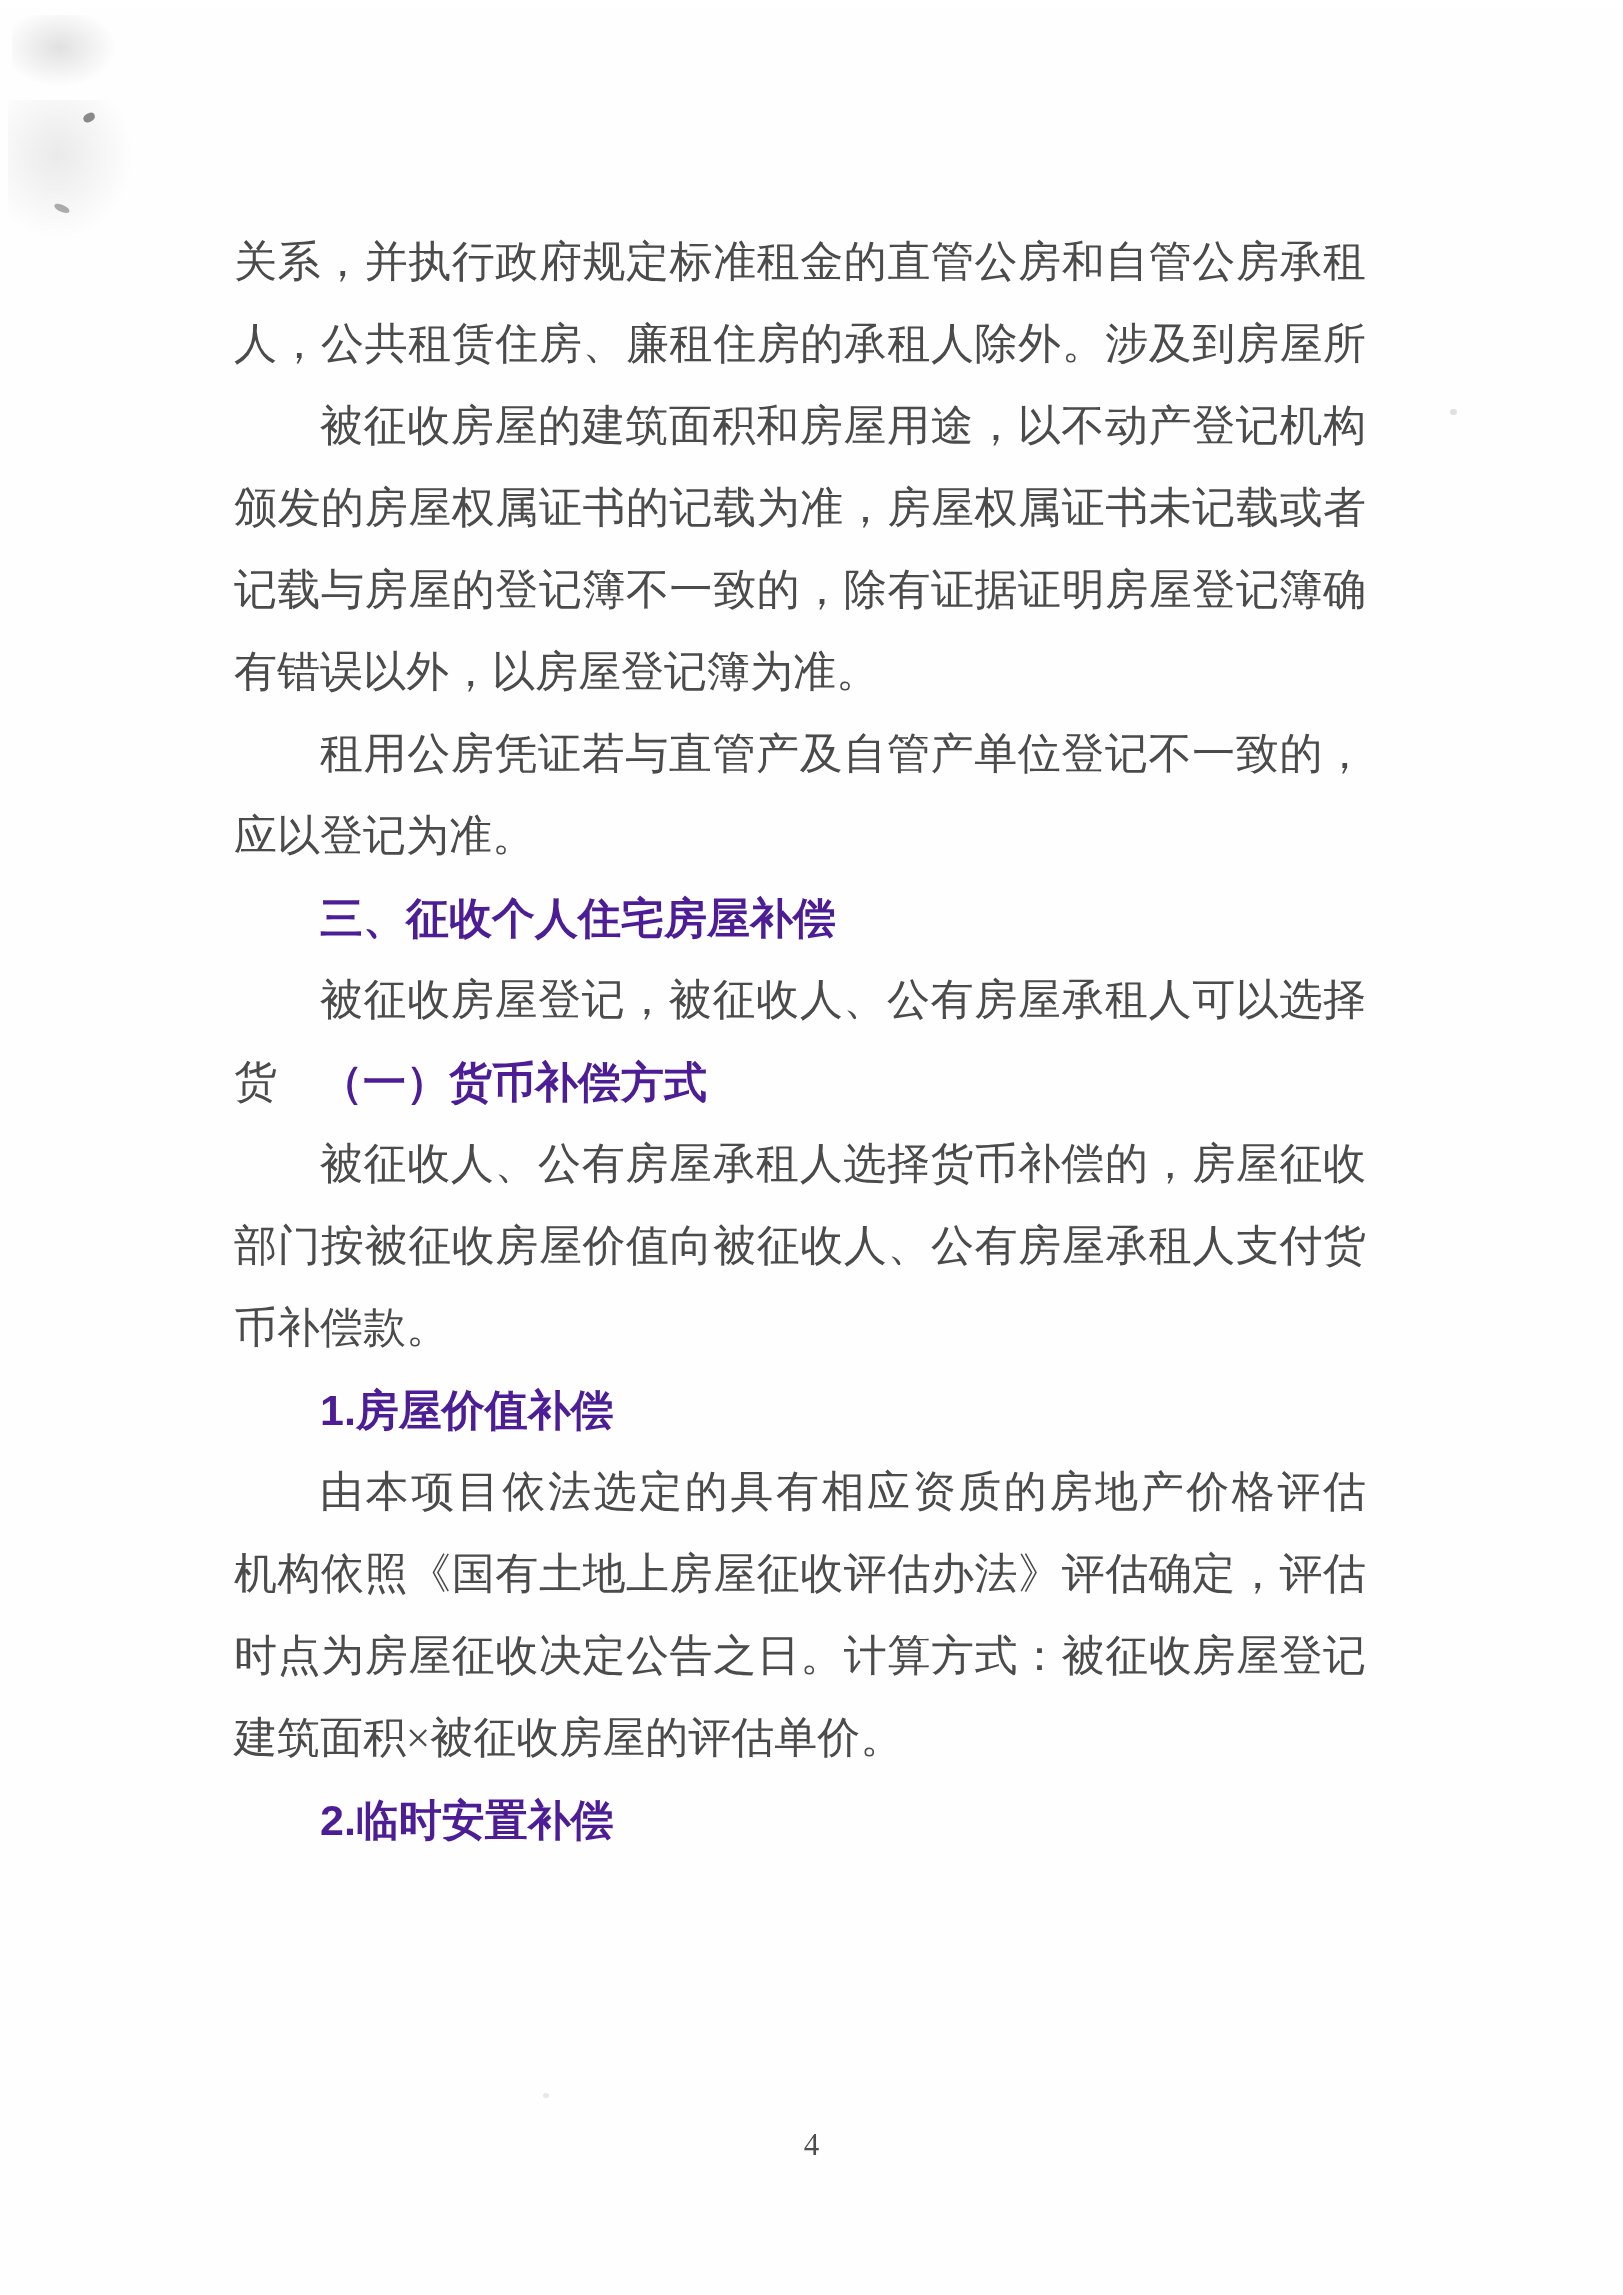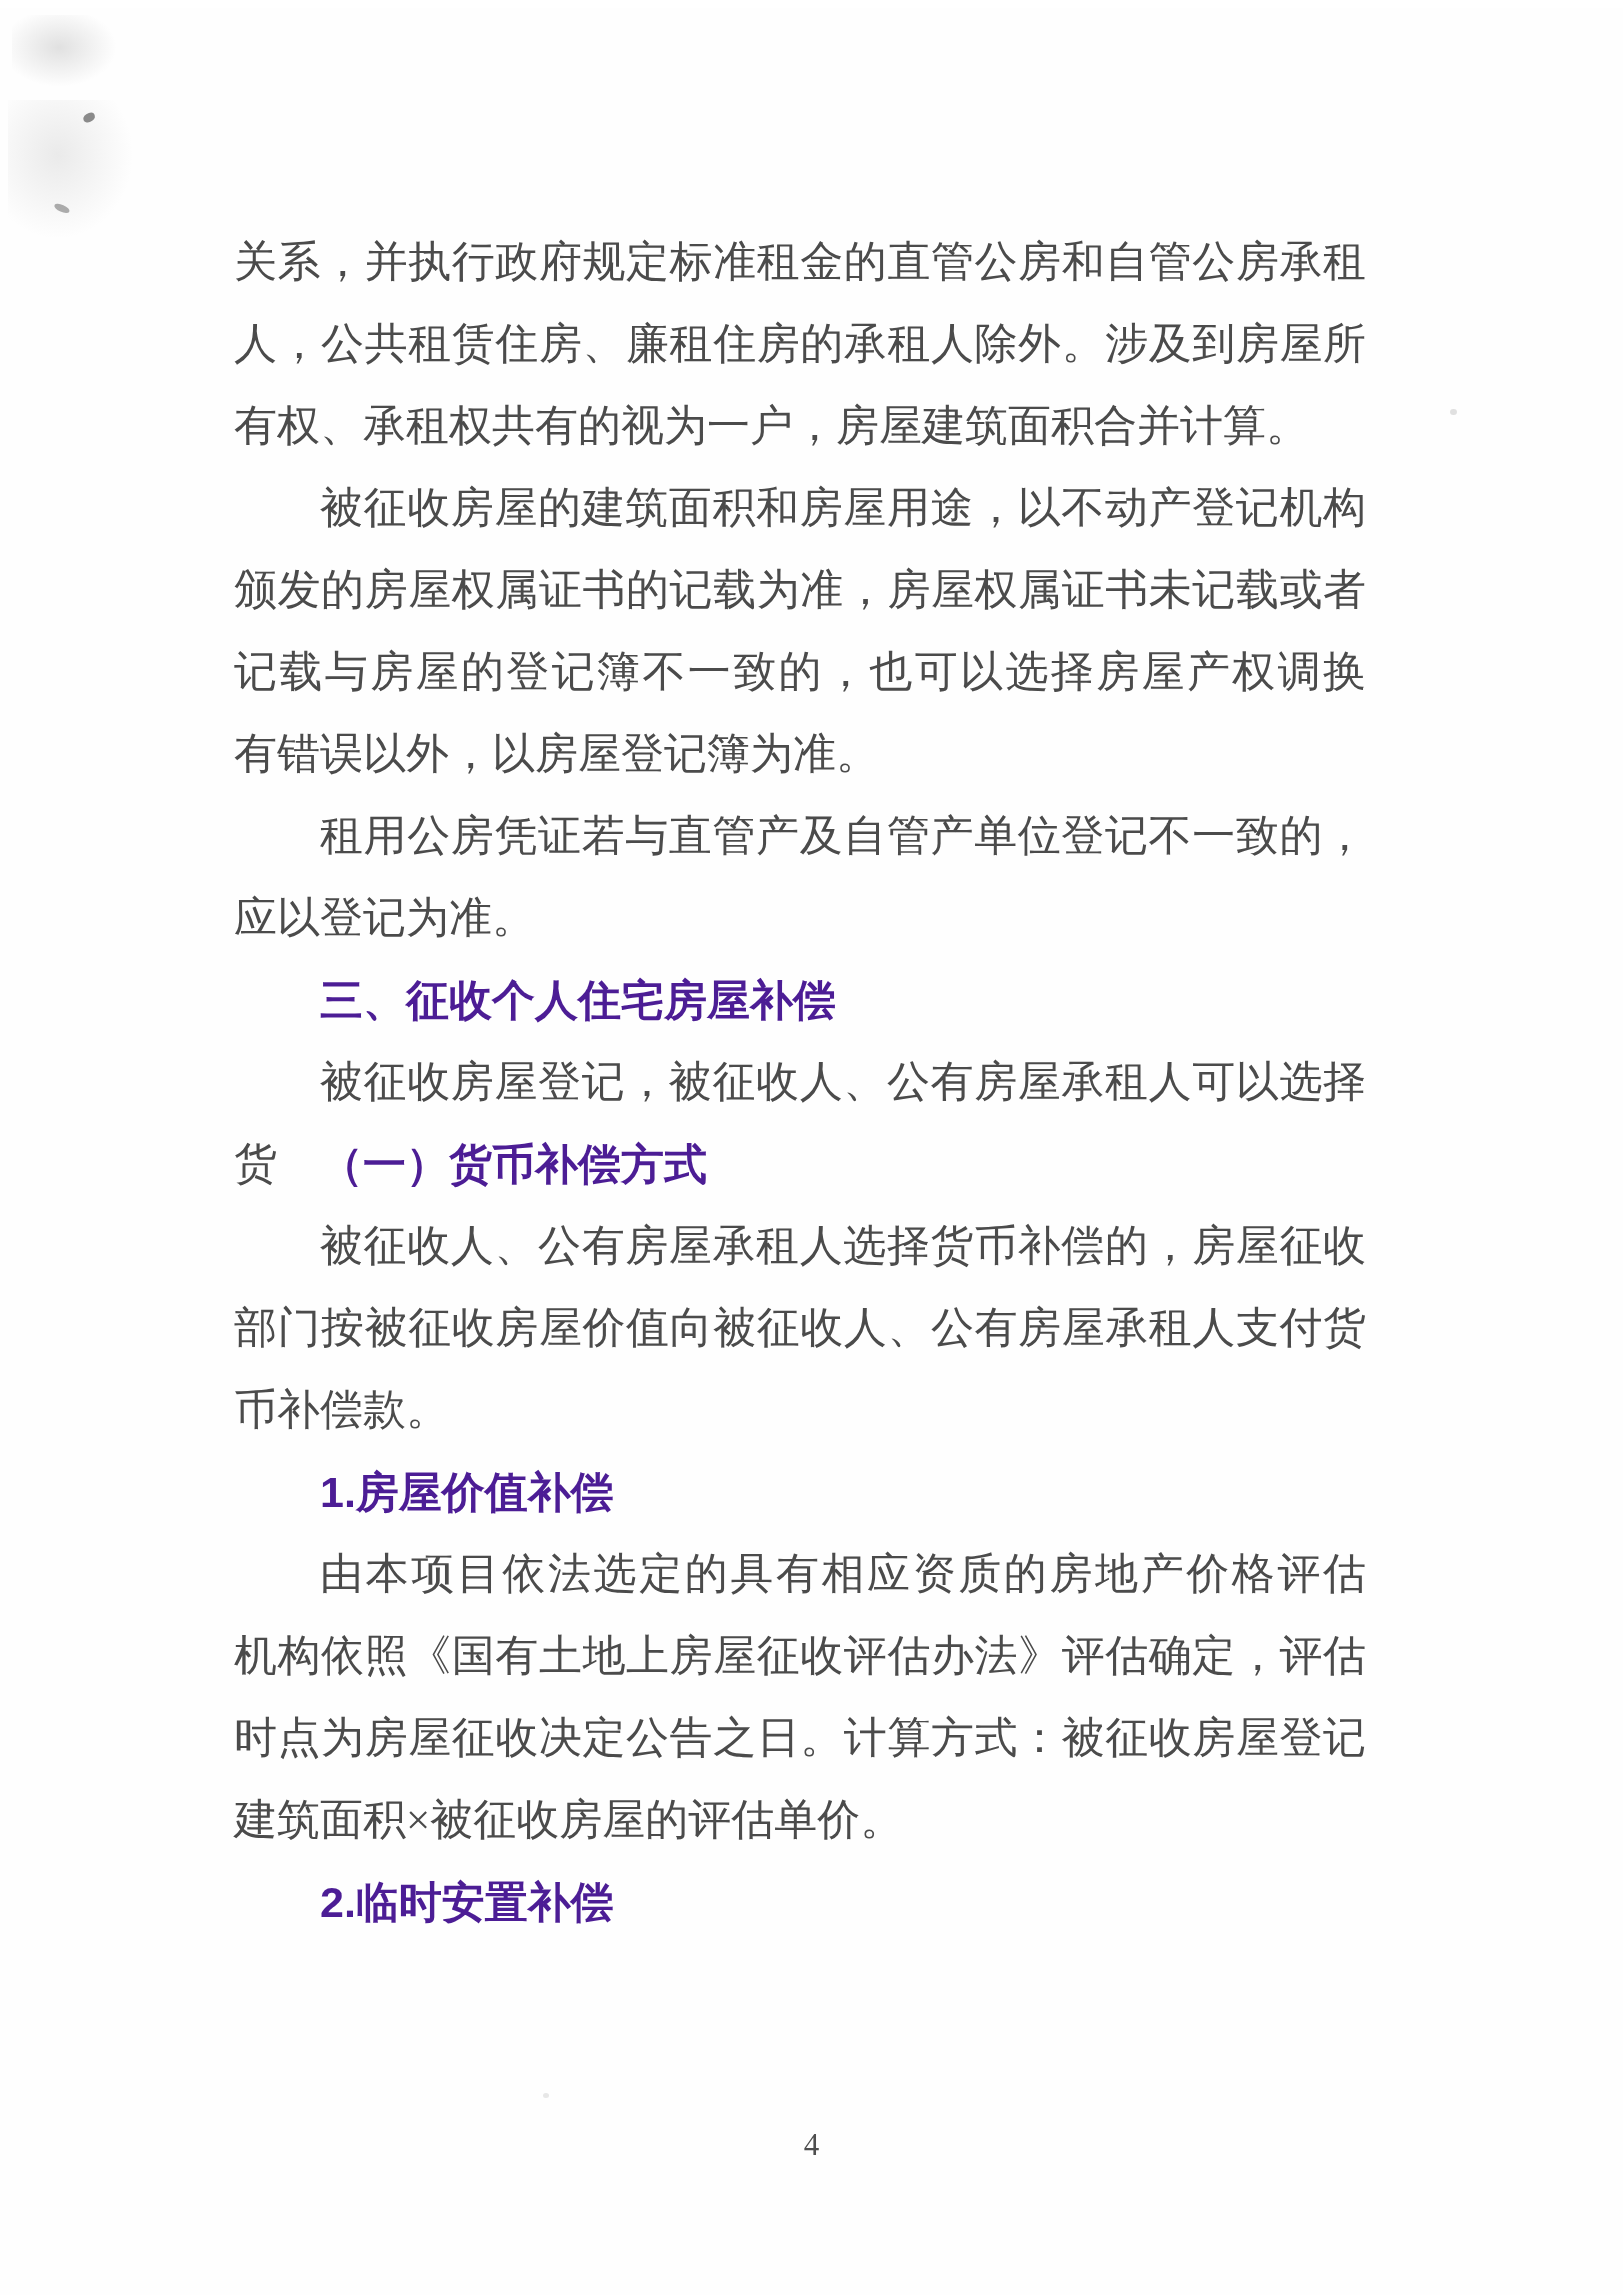--- a/index.html
+++ b/index.html
@@ -93,25 +93,24 @@
   <div class="artifact smudge-b"></div>
   <div class="artifact speck-a"></div>
   <div class="artifact speck-b"></div>
   <div class="artifact speck-c"></div>
   <div class="artifact speck-d"></div>
 
   <div class="text-block">
 
     <div class="line j">关系，并执行政府规定标准租金的直管公房和自管公房承租</div>
     <div class="line j">人，公共租赁住房、廉租住房的承租人除外。涉及到房屋所</div>
-    <div class="line">有权、承租权共有的视为一户，房屋建筑面积合并计算。</div>
 
     <div class="line ind j">被征收房屋的建筑面积和房屋用途，以不动产登记机构</div>
     <div class="line j">颁发的房屋权属证书的记载为准，房屋权属证书未记载或者</div>
-    <div class="line j">记载与房屋的登记簿不一致的，也可以选择房屋产权调换</div>
+    <div class="line j">记载与房屋的登记簿不一致的，除有证据证明房屋登记簿确</div>
     <div class="line">有错误以外，以房屋登记簿为准。</div>
 
     <div class="line ind j">租用公房凭证若与直管产及自管产单位登记不一致的，</div>
     <div class="line">应以登记为准。</div>
 
 
     <div class="line ind h">三、征收个人住宅房屋补偿</div>
 
     <div class="line ind j">被征收房屋登记，被征收人、公有房屋承租人可以选择货</div>
 

